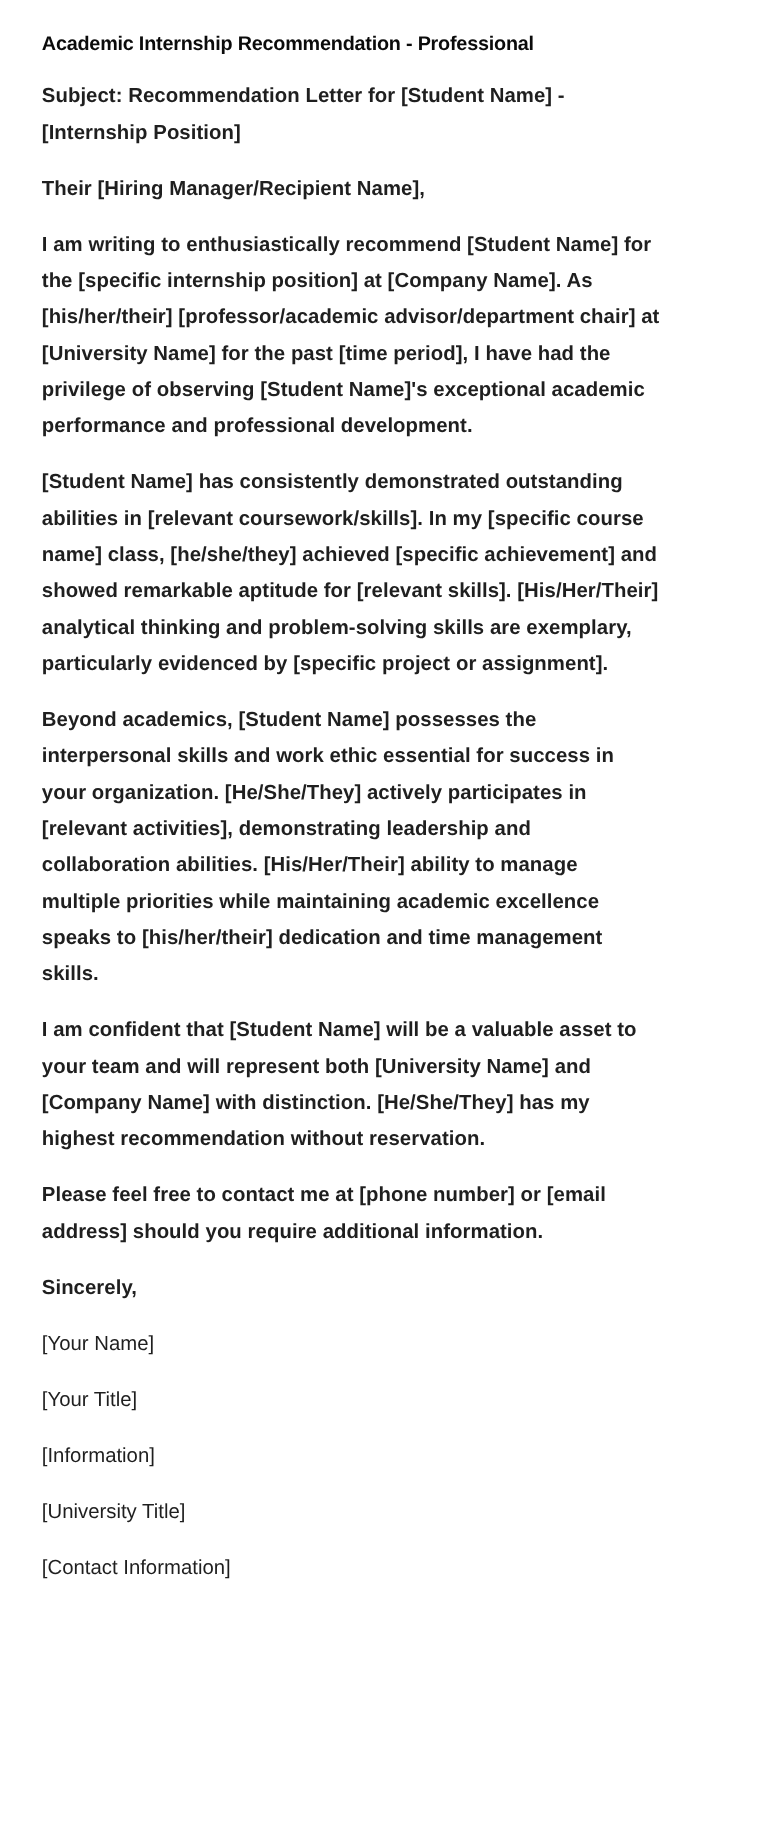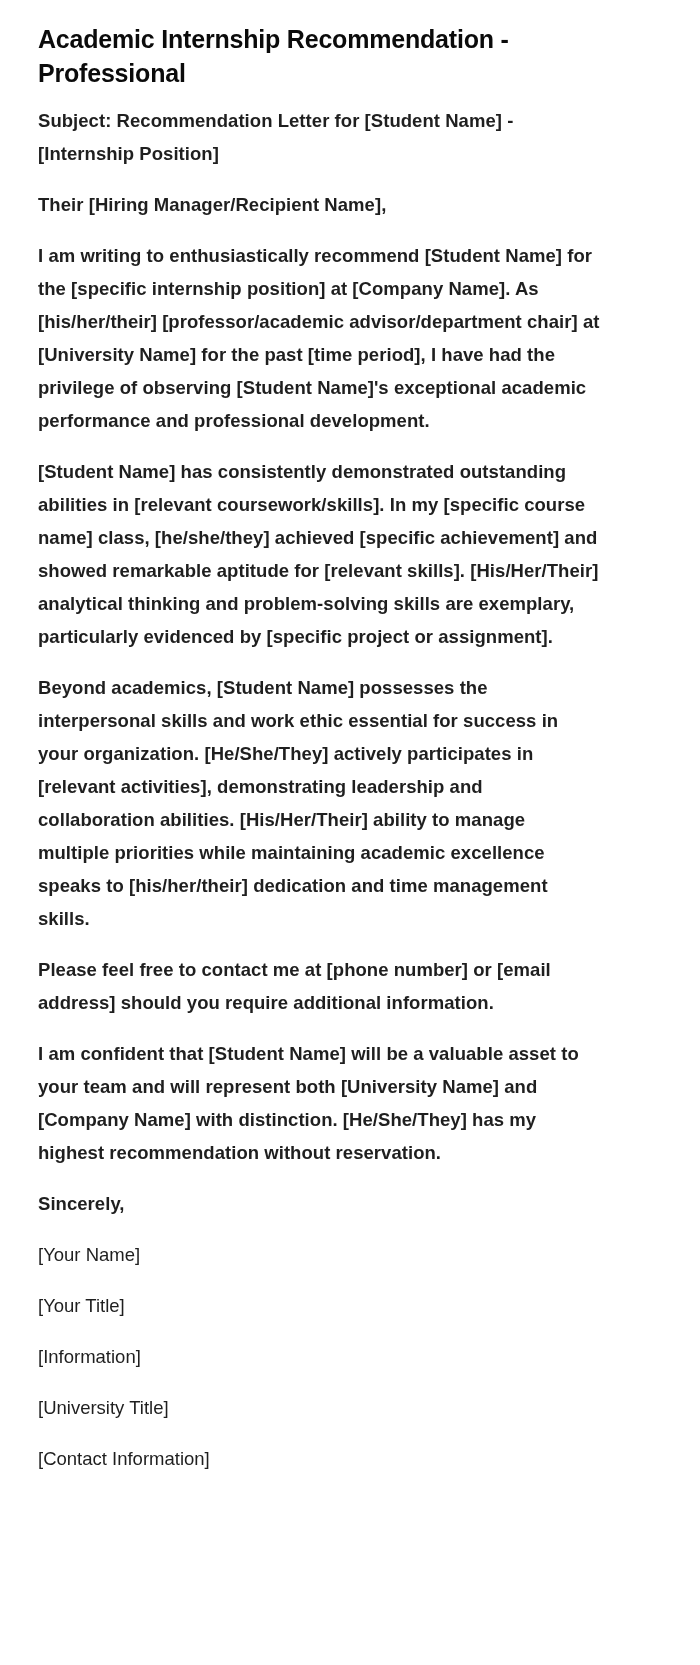--- a/index.html
+++ b/index.html
@@ -16,21 +16,21 @@
     -webkit-font-smoothing: antialiased;
   }
   .doc {
     box-sizing: border-box;
     width: 700px;
     min-height: 1665px;
     padding: 22px 100px 40px 38px;
     background: #ffffff;
   }
   .doc-title {
-    font-size: 25px;
+    font-size: 18px;
     line-height: 34px;
     font-weight: 700;
     letter-spacing: -0.2px;
     color: #0b0b0b;
     margin: 0 0 14px 0;
     max-width: 480px;
   }
   .para {
     font-size: 18.5px;
     line-height: 33px;
@@ -63,23 +63,23 @@
   <p class="para">Subject: Recommendation Letter for [Student Name] - [Internship Position]</p>
 
   <p class="para">Their [Hiring Manager/Recipient Name],</p>
 
   <p class="para">I am writing to enthusiastically recommend [Student Name] for the [specific internship position] at [Company Name]. As [his/her/their] [professor/academic advisor/department chair] at [University Name] for the past [time period], I have had the privilege of observing [Student Name]'s exceptional academic performance and professional development.</p>
 
   <p class="para">[Student Name] has consistently demonstrated outstanding abilities in [relevant coursework/skills]. In my [specific course name] class, [he/she/they] achieved [specific achievement] and showed remarkable aptitude for [relevant skills]. [His/Her/Their] analytical thinking and problem-solving skills are exemplary, particularly evidenced by [specific project or assignment].</p>
 
   <p class="para">Beyond academics, [Student Name] possesses the interpersonal skills and work ethic essential for success in your organization. [He/She/They] actively participates in [relevant activities], demonstrating leadership and collaboration abilities. [His/Her/Their] ability to manage multiple priorities while maintaining academic excellence speaks to [his/her/their] dedication and time management skills.</p>
 
+  <p class="para">I am confident that [Student Name] will be a valuable asset to your team and will represent both [University Name] and [Company Name] with distinction. [He/She/They] has my highest recommendation without reservation.</p>
+
   <p class="para">Please feel free to contact me at [phone number] or [email address] should you require additional information.</p>
-
-  <p class="para">I am confident that [Student Name] will be a valuable asset to your team and will represent both [University Name] and [Company Name] with distinction. [He/She/They] has my highest recommendation without reservation.</p>
 
   <p class="para">Sincerely,</p>
 
   <div class="sign-block">
     <p class="sign-line">[Your Name]</p>
     <p class="sign-line">[Your Title]</p>
     <p class="sign-line">[Information]</p>
     <p class="sign-line">[University Title]</p>
     <p class="sign-line">[Contact Information]</p>
   </div>

